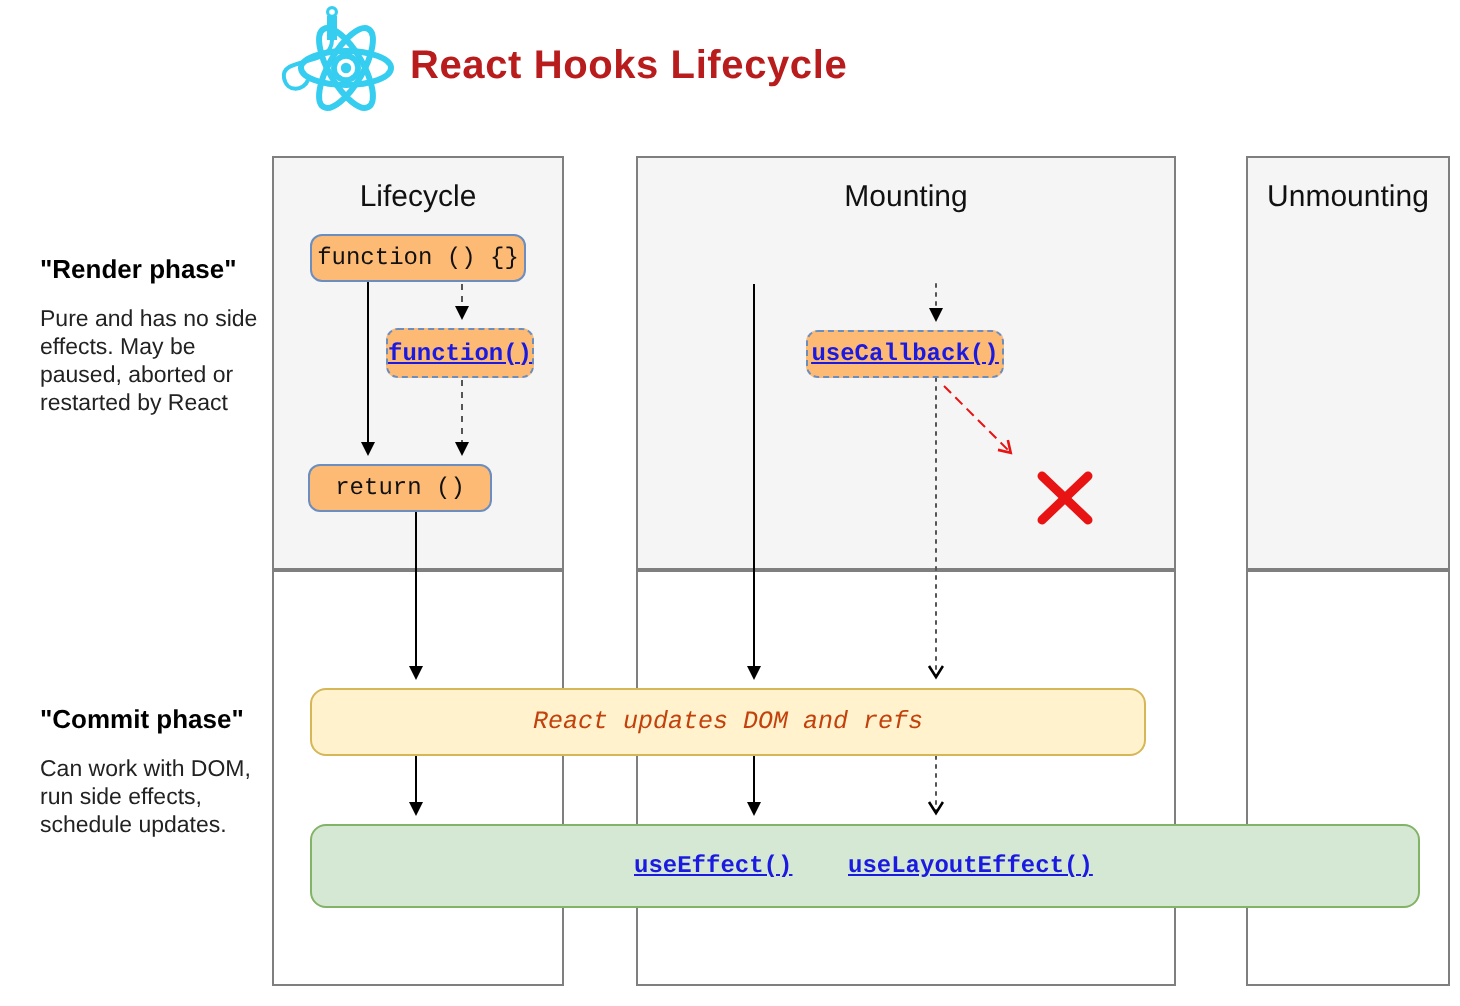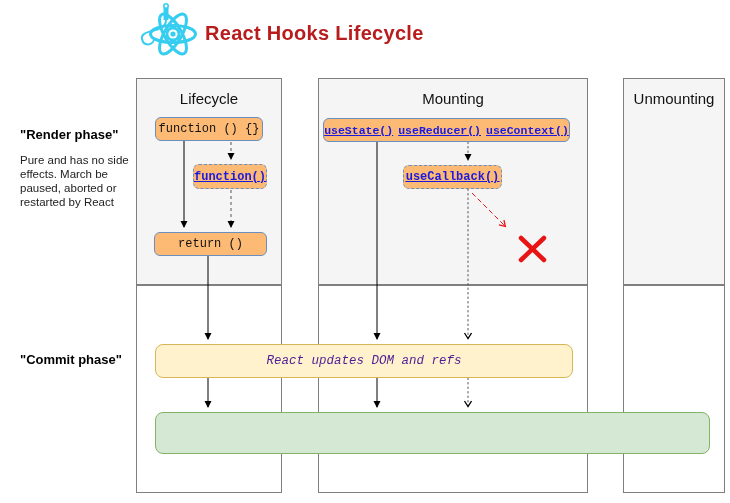--- a/index.html
+++ b/index.html
@@ -28,21 +28,21 @@
   .node.dashed{border-style:dashed;}
   .hook-link{color:#1a1ae0;font-weight:bold;text-decoration:underline;
              font-family:"Liberation Mono","DejaVu Sans Mono",monospace;cursor:pointer;}
   .hooks-row{display:flex;gap:5px;font-size:11.5px;}
   .hooks-row .hook-link{font-size:11.5px;}
 
   
   .banner{position:absolute;box-sizing:border-box;border-radius:8px;}
   .banner.dom{background:#fff2cc;border:1px solid #d6b656;display:flex;align-items:center;
               justify-content:center;font-family:"Liberation Mono","DejaVu Sans Mono",monospace;
-              font-style:italic;font-size:12.5px;color:#4c1d95;}
+              font-style:italic;font-size:12.5px;color:#c2410c;}
   .banner.effects{background:#d5e8d4;border:1px solid #82b366;}
   .banner.effects .hook-link{position:absolute;top:0;height:100%;display:flex;
                              align-items:center;font-size:12px;}
 
   .arrow-layer{position:absolute;left:0;top:0;pointer-events:none;}
 </style>
 </head>
 <body>
 
 <div class="canvas">
@@ -72,22 +72,23 @@
   </div>
   <div class="col" style="left:623px;top:78px;width:102px;height:207px;">
     <div class="col-label">Unmounting</div>
   </div>
 
   <div class="col commit" style="left:136px;top:285px;width:146px;height:208px;"></div>
   <div class="col commit" style="left:318px;top:285px;width:270px;height:208px;"></div>
   <div class="col commit" style="left:623px;top:285px;width:102px;height:208px;"></div>
 
   <div class="phase-title" style="top:127px;">"Render phase"</div>
-  <div class="phase-desc" style="top:153px;">Pure and has no side effects. March be paused, aborted or restarted by React</div>
+  <div class="phase-desc" style="top:153px;">Pure and has no side effects. May be paused, aborted or restarted by React</div>
   <div class="phase-title" style="top:352px;">"Commit phase"</div>
+  <div class="phase-desc" style="top:378px;">Can work with DOM, run side effects, schedule updates.</div>
 
   <svg class="arrow-layer" width="730" height="503" viewBox="0 0 730 503">
     <defs>
       <marker id="mT" markerWidth="9" markerHeight="9" refX="6.5" refY="4" orient="auto">
         <path d="M0.5,0.5 L7.5,4 L0.5,7.5 Z" fill="#000"></path>
       </marker>
       <marker id="mV" markerWidth="9" markerHeight="9" refX="6" refY="4" orient="auto">
         <path d="M1,0.5 L6.5,4 L1,7.5" fill="none" stroke="#000" stroke-width="1.3"></path>
       </marker>
       <marker id="mR" markerWidth="9" markerHeight="9" refX="6" refY="4" orient="auto">
@@ -113,34 +114,29 @@
       <line x1="544" y1="238" x2="521" y2="260"></line>
     </g>
   </svg>
 
   <div class="node" style="left:155px;top:117px;width:108px;height:24px;">
     <span>function () {}</span>
   </div>
   <div class="node dashed" style="left:193px;top:164px;width:74px;height:25px;">
     <span class="hook-link">function()</span>
   </div>
-  <div class="node" style="left:154px;top:232px;width:113px;height:24px;">
+  <div class="node" style="left:154px;top:232px;width:92px;height:24px;">
     <span>return ()</span>
   </div>
 
-  <div class="node" style="left:323px;top:118px;width:247px;height:24px;">
-    <span class="hooks-row">
-      <span class="hook-link">useState()</span>
-      <span class="hook-link">useReducer()</span>
-      <span class="hook-link">useContext()</span>
-    </span>
-  </div>
   <div class="node dashed" style="left:403px;top:165px;width:99px;height:24px;text-decoration:underline;">
     <span class="hook-link">useCallback()</span>
   </div>
 
   <div class="banner dom" style="left:155px;top:344px;width:418px;height:34px;">
     <span>React updates DOM and refs</span>
   </div>
   <div class="banner effects" style="left:155px;top:412px;width:555px;height:42px;">
+    <span class="hook-link" style="left:161px;">useEffect()</span>
+    <span class="hook-link" style="left:268px;">useLayoutEffect()</span>
   </div>
 
 </div>
 
 </body></html>

